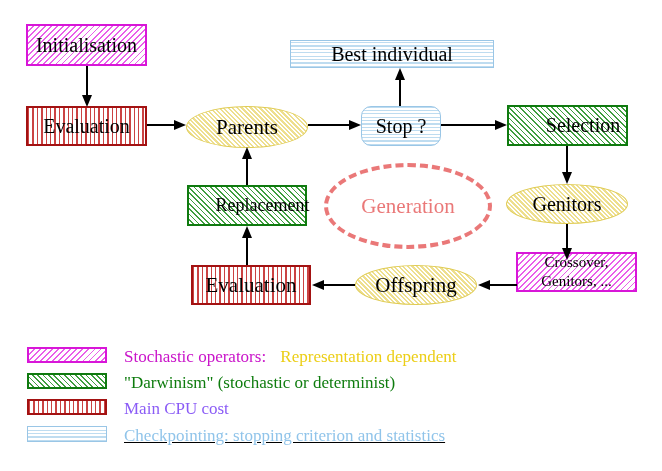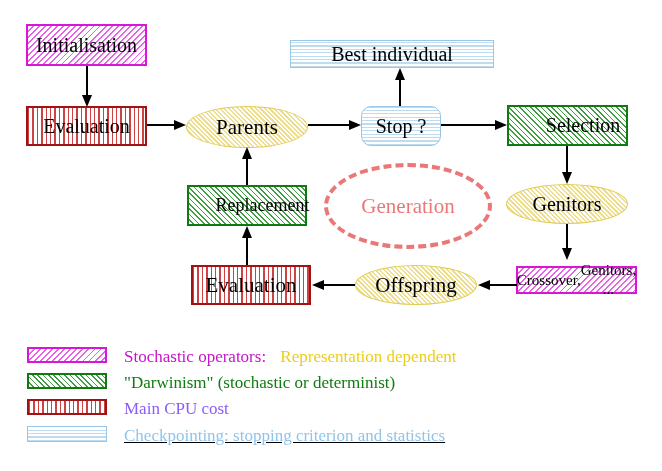--- a/index.html
+++ b/index.html
@@ -23,21 +23,21 @@
   .ellipse{border-radius:50%;}
   
   #n-initialisation{left:26px;top:24px;width:121px;height:42px;}
   #n-evaluation-top{left:26px;top:106px;width:121px;height:40px;}
   #n-best-individual{left:290px;top:40px;width:204px;height:28px;font-size:20px;}
   #n-stop{left:361px;top:106px;width:80px;height:40px;border-radius:10px;}
   #n-selection{left:507px;top:105px;width:121px;height:41px;}
   #n-parents{left:186px;top:106px;width:122px;height:42px;font-size:21px;}
   #n-replacement{left:187px;top:185px;width:120px;height:41px;font-size:18px;}
   #n-genitors{left:506px;top:184px;width:122px;height:40px;}
-  #n-crossover{left:516px;top:266px;width:121px;height:28px;font-size:15px;line-height:1.25;flex-direction:row;}
+  #n-crossover{left:516px;top:252px;width:121px;height:40px;font-size:15px;line-height:1.25;flex-direction:column;}
   #n-evaluation-bottom{left:191px;top:265px;width:120px;height:40px;font-size:21px;}
   #n-offspring{left:355px;top:265px;width:122px;height:40px;font-size:21px;}
   #n-generation{left:324px;top:163px;width:168px;height:86px;border:4px dashed #ea7878;
                 border-radius:50%;color:#ea7878;font-size:21px;background:transparent;}
   
   .shaft{position:absolute;background:#000;}
   .head{position:absolute;width:0;height:0;}
   .head.down{border-left:5px solid transparent;border-right:5px solid transparent;border-top:12px solid #000;}
   .head.up{border-left:5px solid transparent;border-right:5px solid transparent;border-bottom:12px solid #000;}
   .head.right{border-top:5px solid transparent;border-bottom:5px solid transparent;border-left:12px solid #000;}

